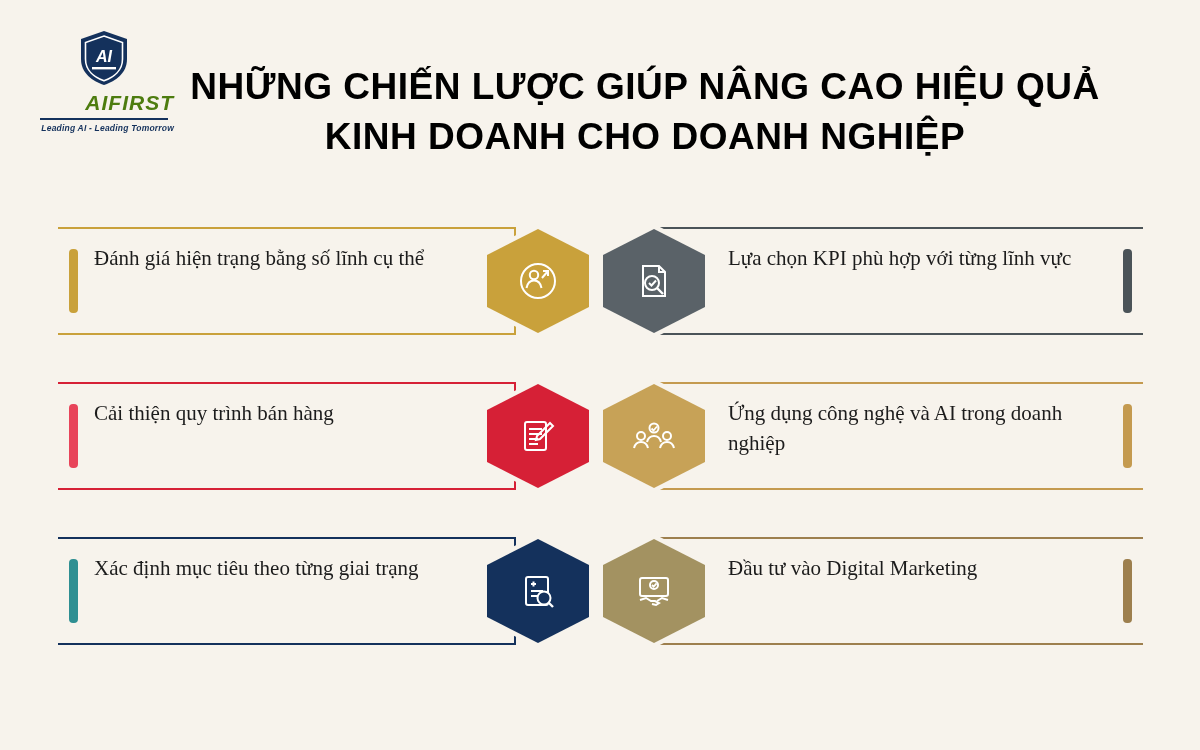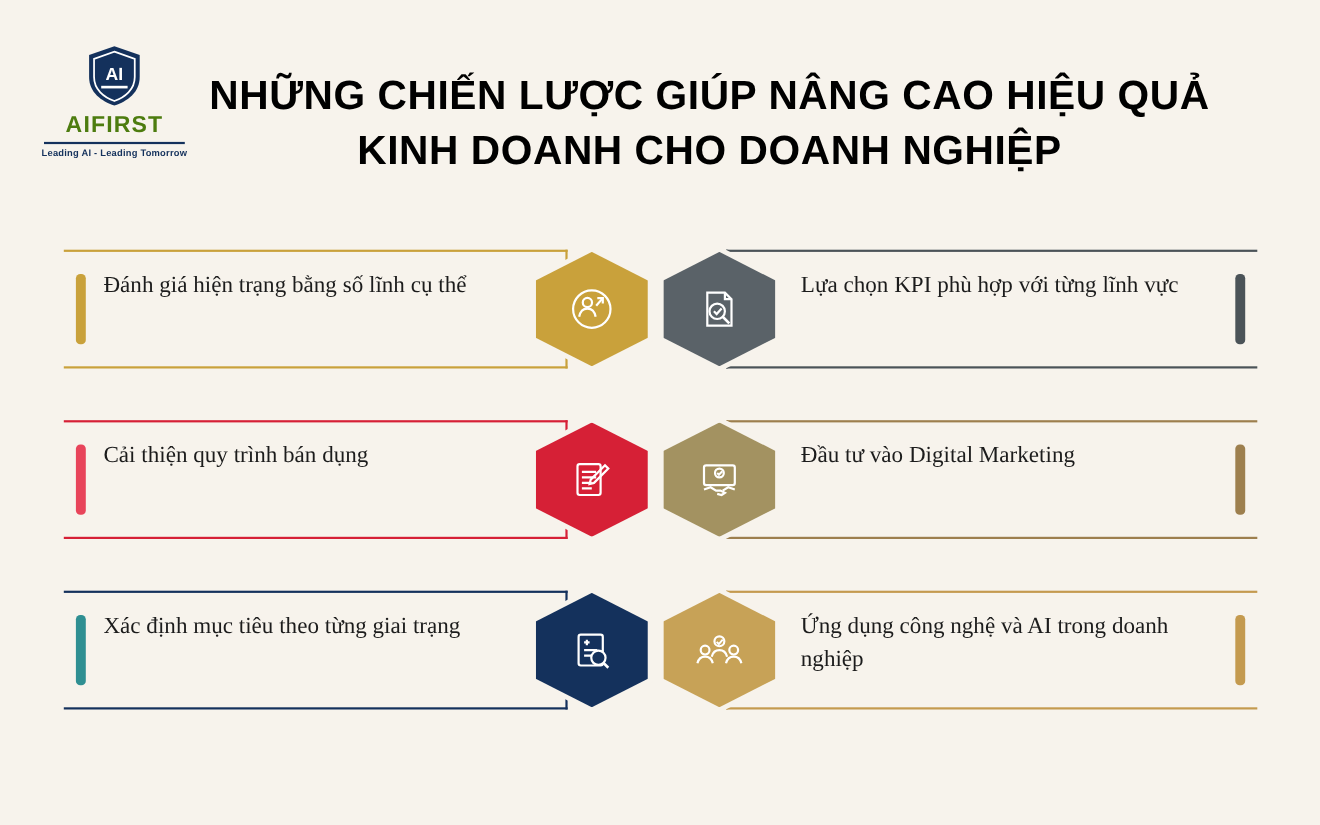--- a/index.html
+++ b/index.html
@@ -12,23 +12,24 @@
     background: #f7f3ec;
     font-family: "Liberation Sans", sans-serif;
     overflow: hidden;
     position: relative;
   }
 
   
   .logo {
     position: absolute;
     left: 34px;
-    top: 40px;
+    top: 29px;
     width: 140px;
-    text-align: center;
+    text-align: right;
+    font-style: italic;
   }
   .logo-shield {
     width: 52px;
     height: 58px;
     margin: 0 auto;
     position: relative;
   }
   .logo-wordmark {
     margin-top: 4px;
     font-size: 21px;
@@ -191,21 +192,21 @@
           <path d="M29 14 l5 0 0 5" fill="none" stroke="#fff" stroke-width="2"></path>
           <path d="M34 14 l-6 7" fill="none" stroke="#fff" stroke-width="2"></path>
         </svg>
       </div>
     </div>
   </div>
 
   <div class="row">
     <div class="frame frame-left" style="border-color:#d62036"></div>
     <div class="cap cap-left" style="background:#e8445a"></div>
-    <div class="row-text text-left">Cải thiện quy trình bán dụng</div>
+    <div class="row-text text-left">Cải thiện quy trình bán hàng</div>
     <div class="hex-wrap hex-left">
       <div class="hex-outer"></div>
       <div class="hex-inner" style="background:#d62036"></div>
       <div class="hex-icon">
         <svg width="48" height="48" viewBox="0 0 48 48">
           <rect x="11" y="10" width="21" height="28" rx="2" fill="none" stroke="#fff" stroke-width="2"></rect>
           <line x1="15" y1="17" x2="28" y2="17" stroke="#fff" stroke-width="2"></line>
           <line x1="15" y1="22" x2="28" y2="22" stroke="#fff" stroke-width="2"></line>
           <line x1="15" y1="27" x2="24" y2="27" stroke="#fff" stroke-width="2"></line>
           <line x1="15" y1="32" x2="24" y2="32" stroke="#fff" stroke-width="2"></line>
@@ -245,39 +246,20 @@
     <div class="hex-wrap hex-right">
       <div class="hex-outer"></div>
       <div class="hex-inner" style="background:#5a6268"></div>
       <div class="hex-icon">
         <svg width="48" height="48" viewBox="0 0 48 48">
           <path d="M13 9 h16 l6 6 v24 h-22 z" fill="none" stroke="#fff" stroke-width="2"></path>
           <path d="M29 9 v6 h6" fill="none" stroke="#fff" stroke-width="2"></path>
           <circle cx="22" cy="26" r="7" fill="none" stroke="#fff" stroke-width="2"></circle>
           <path d="M19 26 l2.5 2.5 4.5 -5" fill="none" stroke="#fff" stroke-width="2"></path>
           <line x1="27" y1="31" x2="33" y2="37" stroke="#fff" stroke-width="2.4"></line>
-        </svg>
-      </div>
-    </div>
-  </div>
-
-  <div class="row">
-    <div class="frame frame-right" style="border-color:#9d7f4e"></div>
-    <div class="cap cap-right" style="background:#9d7f4e"></div>
-    <div class="row-text text-right">Đầu tư vào Digital Marketing</div>
-    <div class="hex-wrap hex-right">
-      <div class="hex-outer"></div>
-      <div class="hex-inner" style="background:#a39261"></div>
-      <div class="hex-icon">
-        <svg width="48" height="48" viewBox="0 0 48 48">
-          <rect x="10" y="11" width="28" height="18" rx="2" fill="none" stroke="#fff" stroke-width="2"></rect>
-          <circle cx="24" cy="18" r="4" fill="none" stroke="#fff" stroke-width="2"></circle>
-          <path d="M22 18 l1.6 1.6 3 -3.2" fill="none" stroke="#fff" stroke-width="1.8"></path>
-          <path d="M10 33 l6 -2 5 3 4 0 4 2 -3 2 -4 -1" fill="none" stroke="#fff" stroke-width="2"></path>
-          <path d="M38 33 l-6 -2 -5 3" fill="none" stroke="#fff" stroke-width="2"></path>
         </svg>
       </div>
     </div>
   </div>
 
   <div class="row">
     <div class="frame frame-right" style="border-color:#c49a4f"></div>
     <div class="cap cap-right" style="background:#c49a4f"></div>
     <div class="row-text text-right">Ứng dụng công nghệ và AI trong doanh nghiệp</div>
     <div class="hex-wrap hex-right">
@@ -289,13 +271,32 @@
           <path d="M22.5 16.5 l2 2 3.5 -4" fill="none" stroke="#fff" stroke-width="1.8"></path>
           <circle cx="12" cy="24" r="4" fill="none" stroke="#fff" stroke-width="2"></circle>
           <circle cx="38" cy="24" r="4" fill="none" stroke="#fff" stroke-width="2"></circle>
           <path d="M18 30 c1 -4 4 -6 7 -6 c3 0 6 2 7 6" fill="none" stroke="#fff" stroke-width="2"></path>
           <path d="M5 36 c1 -4 4 -6 7 -6 c3 0 6 2 7 6" fill="none" stroke="#fff" stroke-width="2"></path>
           <path d="M31 36 c1 -4 4 -6 7 -6 c3 0 6 2 7 6" fill="none" stroke="#fff" stroke-width="2"></path>
         </svg>
       </div>
     </div>
   </div>
+
+  <div class="row">
+    <div class="frame frame-right" style="border-color:#9d7f4e"></div>
+    <div class="cap cap-right" style="background:#9d7f4e"></div>
+    <div class="row-text text-right">Đầu tư vào Digital Marketing</div>
+    <div class="hex-wrap hex-right">
+      <div class="hex-outer"></div>
+      <div class="hex-inner" style="background:#a39261"></div>
+      <div class="hex-icon">
+        <svg width="48" height="48" viewBox="0 0 48 48">
+          <rect x="10" y="11" width="28" height="18" rx="2" fill="none" stroke="#fff" stroke-width="2"></rect>
+          <circle cx="24" cy="18" r="4" fill="none" stroke="#fff" stroke-width="2"></circle>
+          <path d="M22 18 l1.6 1.6 3 -3.2" fill="none" stroke="#fff" stroke-width="1.8"></path>
+          <path d="M10 33 l6 -2 5 3 4 0 4 2 -3 2 -4 -1" fill="none" stroke="#fff" stroke-width="2"></path>
+          <path d="M38 33 l-6 -2 -5 3" fill="none" stroke="#fff" stroke-width="2"></path>
+        </svg>
+      </div>
+    </div>
+  </div>
 </div>
 
 </body></html>

